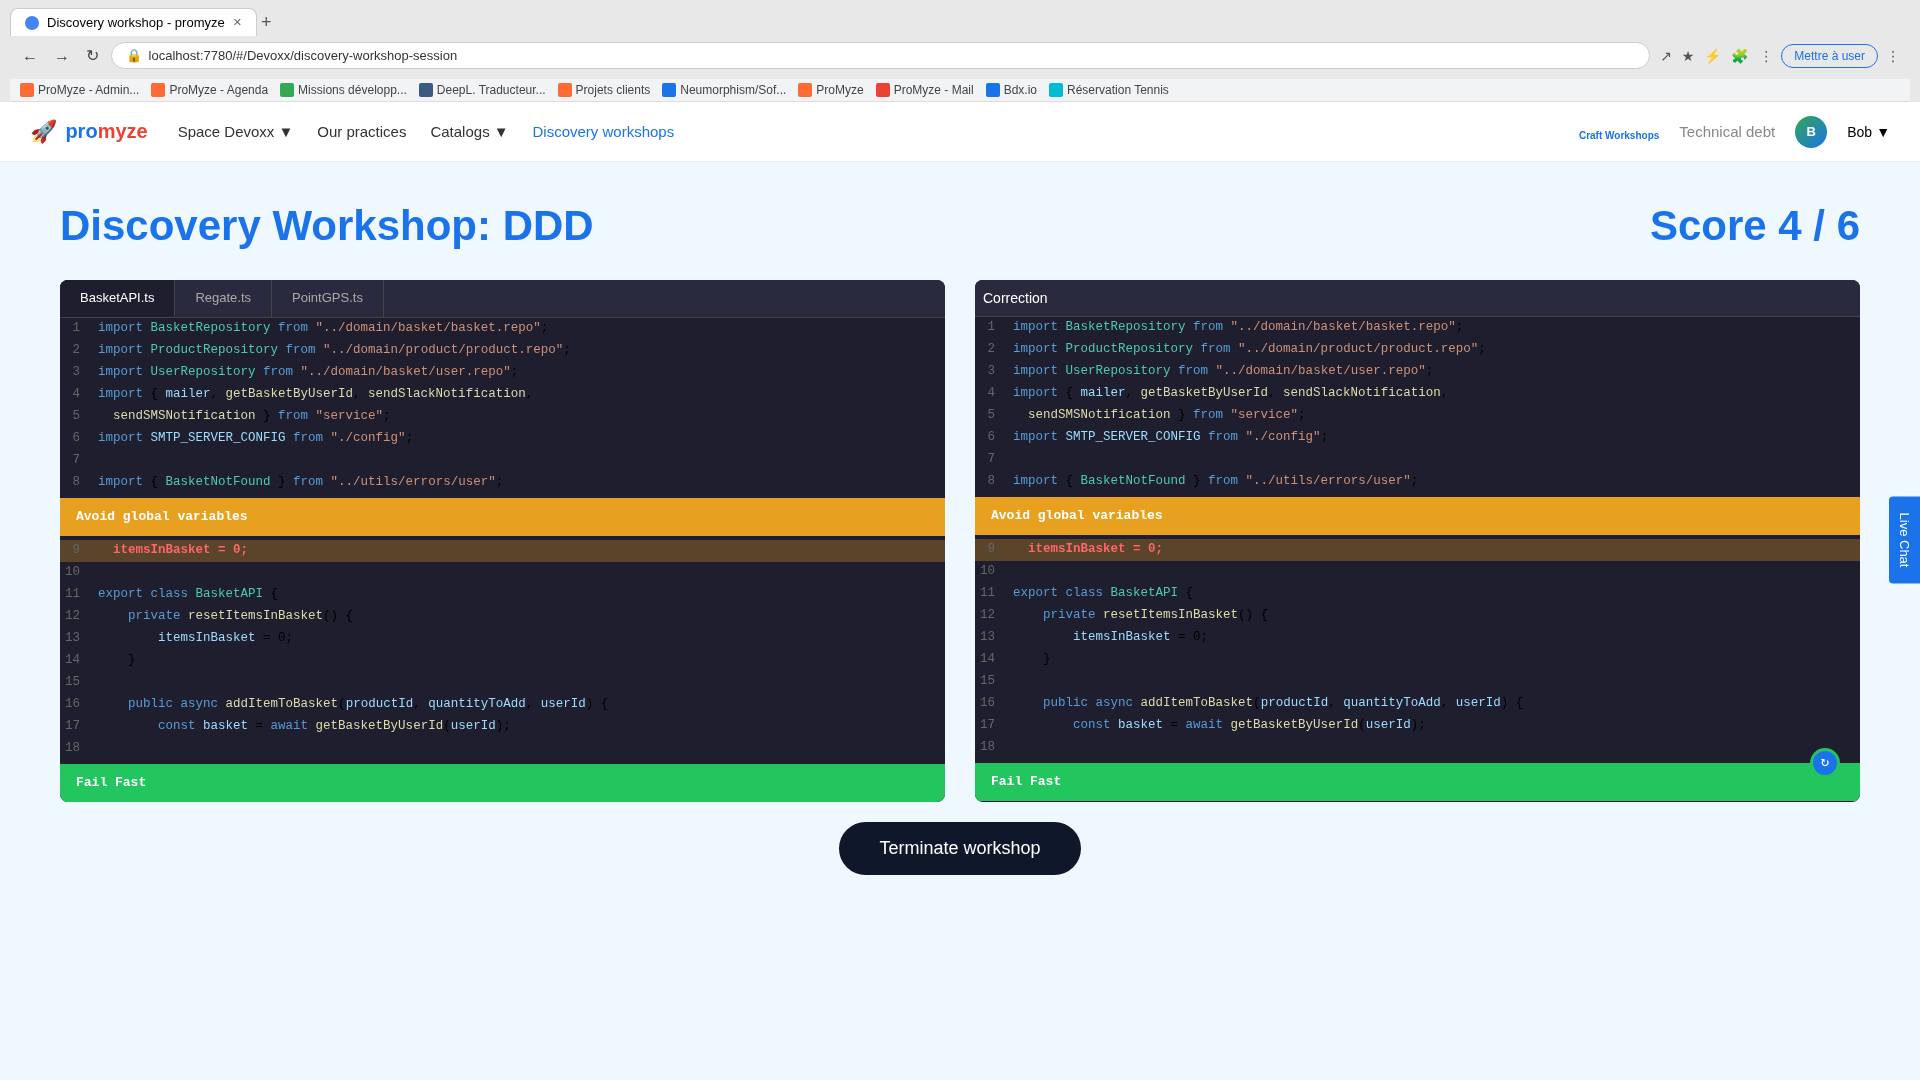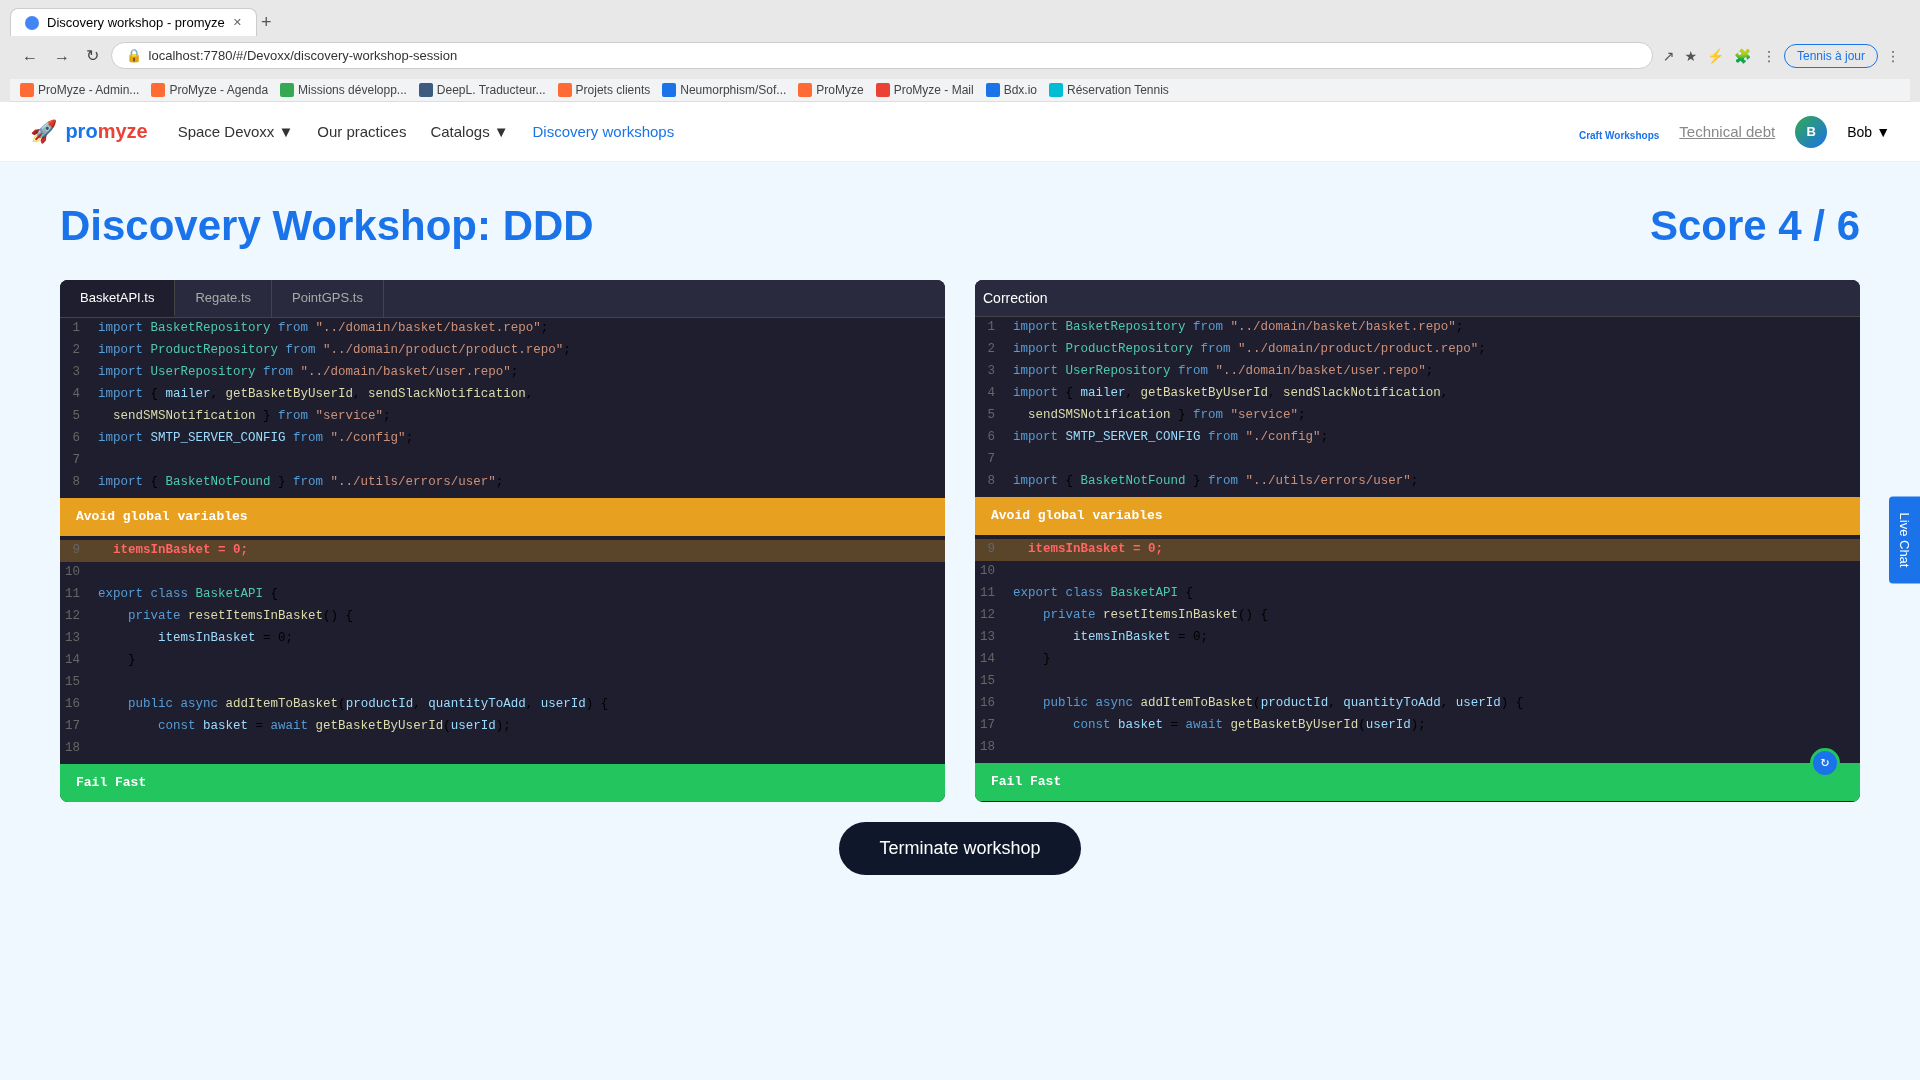--- a/index.html
+++ b/index.html
@@ -120,21 +120,21 @@
       align-items: center;
       gap: 4px;
     }
     .nav-item.active { color: #1a73e8; font-weight: 500; }
     .nav-right {
       display: flex;
       align-items: center;
       gap: 20px;
     }
     .craft-workshops { color: #1a73e8; font-weight: 600; font-size: 10px; cursor: pointer; margin-top: 8px; }
-    .technical-debt { color: #888; font-size: 15px; cursor: pointer; text-decoration: underline; }
+    .technical-debt { color: #888; font-size: 15px; cursor: pointer; }
     .user-avatar {
       width: 32px; height: 32px;
       background: linear-gradient(135deg, #34a853, #1a73e8);
       border-radius: 50%;
       display: flex; align-items: center; justify-content: center;
       color: white; font-size: 13px; font-weight: bold;
     }
     .user-name { font-size: 14px; cursor: pointer; display: flex; align-items: center; gap: 4px; }
 
     
@@ -316,21 +316,21 @@
     <div class="url-box">
       <span style="color:#4285f4; font-size:13px;">🔒</span>
       <span class="url-text">localhost:7780/#/Devoxx/discovery-workshop-session</span>
     </div>
     <div class="browser-actions">
       <button class="action-btn">↗</button>
       <button class="action-btn">★</button>
       <button class="action-btn">⚡</button>
       <button class="action-btn">🧩</button>
       <button class="action-btn">⋮</button>
-      <button class="update-btn">Tennis à jour</button>
+      <button class="update-btn">Mettre à user</button>
       <button class="action-btn">⋮</button>
     </div>
   </div>
 
   <div class="bookmarks-bar">
     <div class="bookmark">
       <span class="bm-icon bm-p"></span>
       <span>ProMyze - Admin...</span>
     </div>
     <div class="bookmark">

